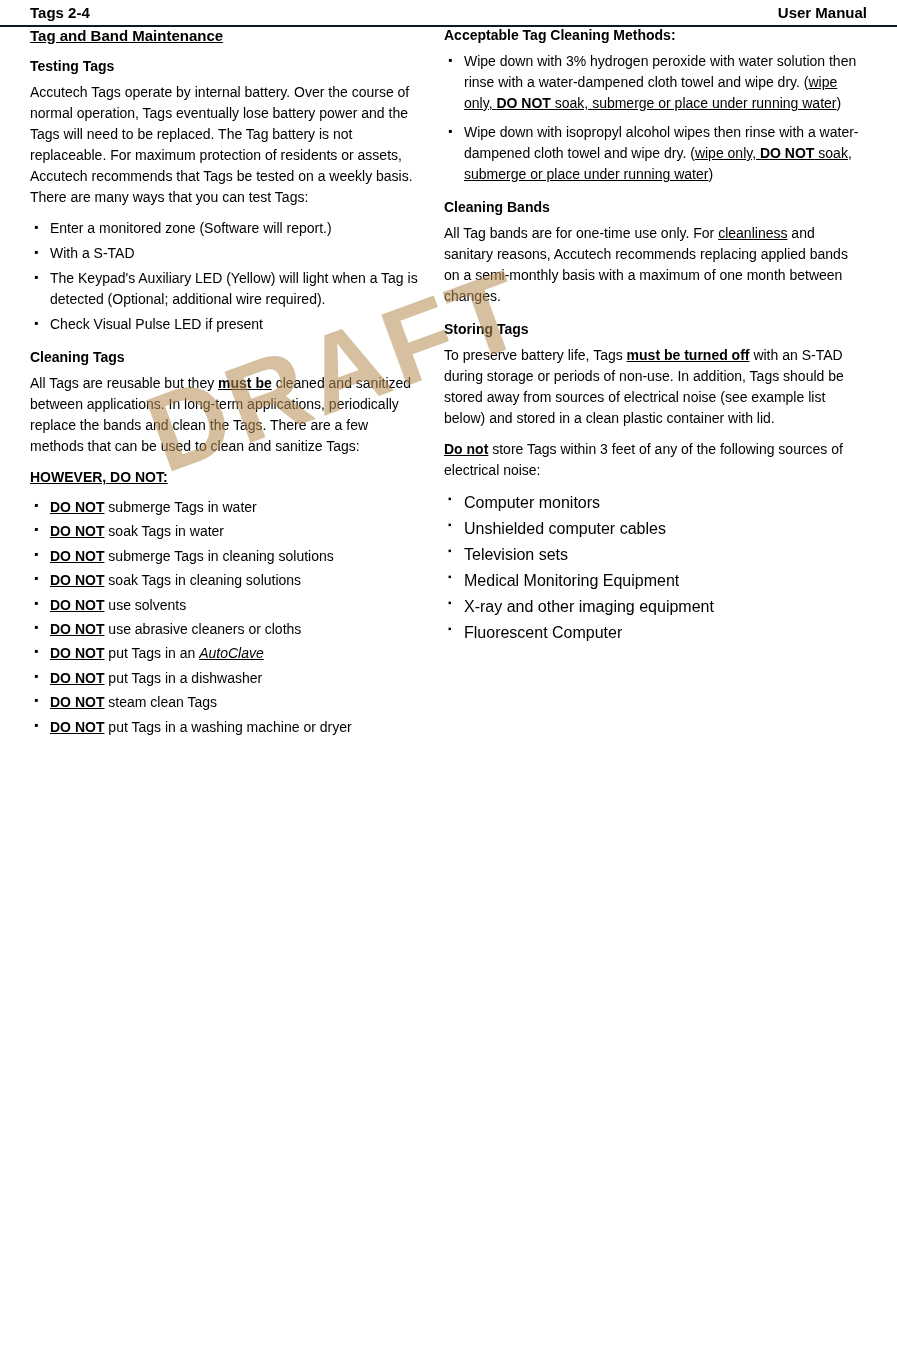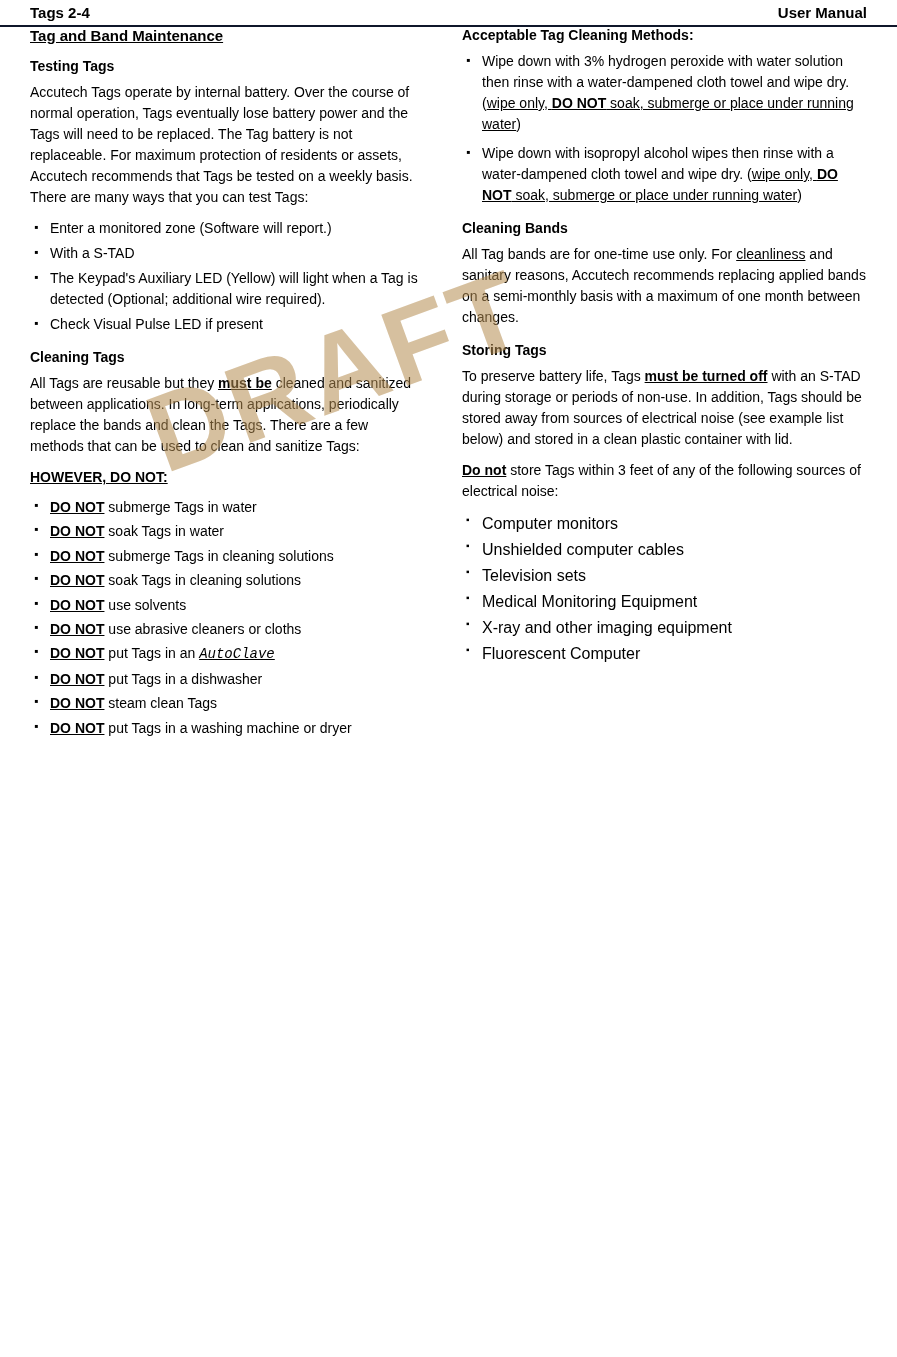--- a/index.html
+++ b/index.html
@@ -23,21 +23,21 @@
       font-size: 15px;
     }
     .page-header-right {
       font-weight: bold;
       font-size: 15px;
       text-align: center;
     }
     .content {
       display: flex;
       padding: 0 30px;
-      gap: 42px;
+      gap: 24px;
     }
     .col-left {
       flex: 0 0 390px;
       max-width: 390px;
     }
     .col-right {
       flex: 1;
     }
     h2 {
       font-size: 15px;
@@ -125,21 +125,21 @@
       font-family: Arial, sans-serif;
       letter-spacing: 4px;
     }
     .small-list li {
       font-size: 16px;
       margin-bottom: 2px;
     }
     .small-list li::before {
       font-size: 10px;
     }
-    .italic { font-style: italic; font-family: Liberation Mono, monospace; }
+    .italic { font-style: italic; }
   </style>
 </head>
 <body>
 
 <div class="page-header">
   <span class="page-header-left">Tags 2-4</span>
   <span class="page-header-right">User Manual</span>
 </div>
 
 <div style="position:relative;">

